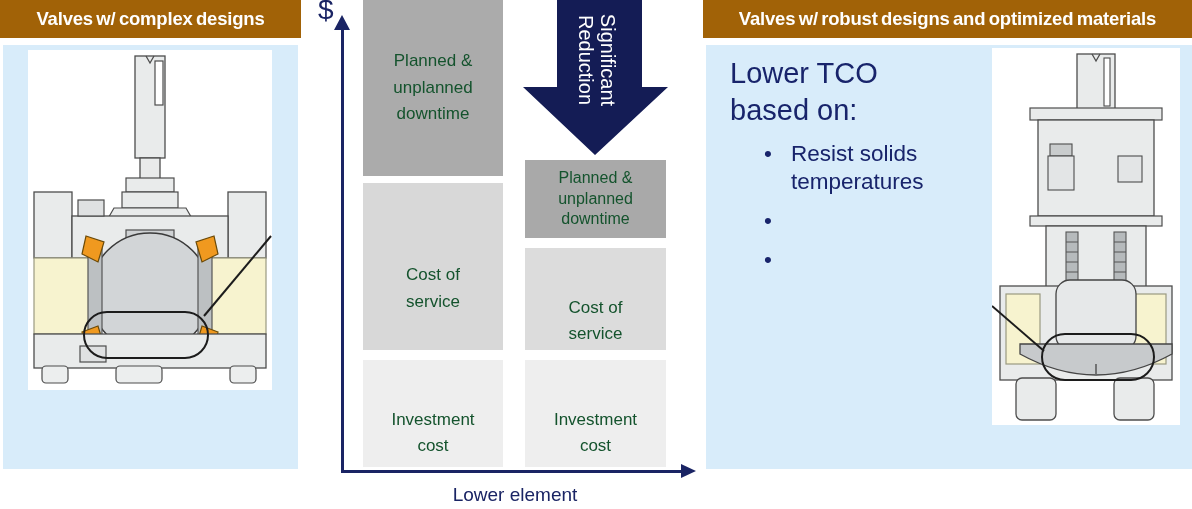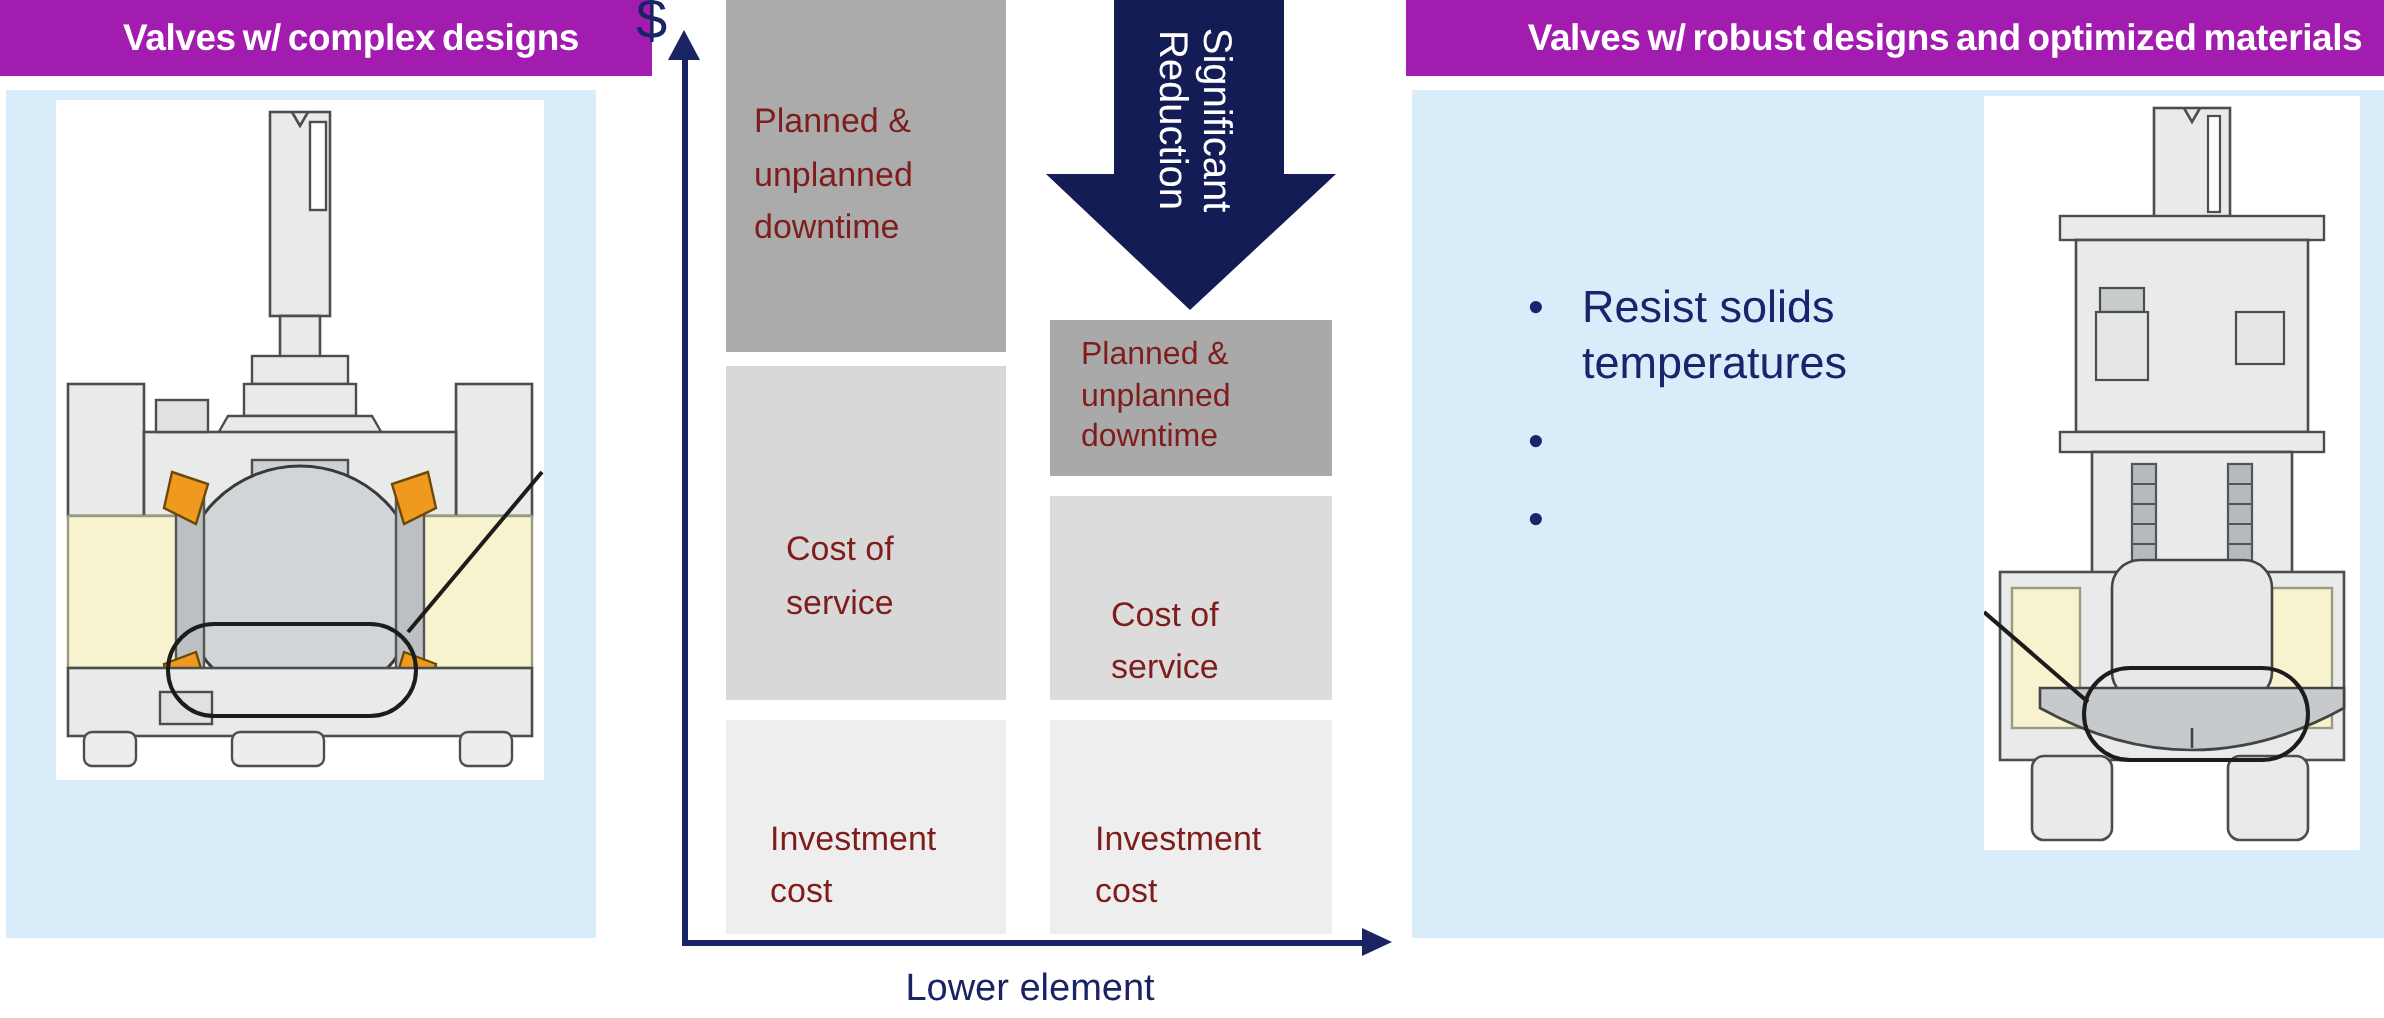--- a/index.html
+++ b/index.html
@@ -1,22 +1,22 @@
 <!DOCTYPE html>
 <html><head>
 <meta charset="utf-8">
 <style>
   html,body{margin:0;padding:0;background:#fff;}
   .slide{position:relative;width:1192px;height:509px;background:#ffffff;overflow:hidden;
          font-family:"Liberation Sans","DejaVu Sans",sans-serif;}
 
   
-  .hdr{position:absolute;top:0;height:38px;background:#a21caf;color:#ffffff;
+  .hdr{position:absolute;top:0;height:38px;background:#a16207;color:#ffffff;
        font-weight:bold;font-size:18.5px;display:flex;align-items:center;justify-content:center;
-       letter-spacing:-0.2px;word-spacing:-1.5px;padding-left:25px;}
+       letter-spacing:-0.2px;word-spacing:-1.5px;}
   .hdr-left{left:0;width:301px;}
   .hdr-right{left:703px;width:489px;}
 
   
   .panel{position:absolute;top:45px;height:424px;background:#d8ecfa;}
   .panel-left{left:3px;width:295px;}
   .panel-right{left:706px;width:486px;}
 
   
   .canvas{position:absolute;background:#ffffff;}
@@ -40,21 +40,21 @@
           border-bottom:15px solid #1a2464;}
   .xaxis{position:absolute;left:341px;top:470px;width:342px;height:3px;background:#1a2464;}
   .xarrow{position:absolute;left:681px;top:464px;width:0;height:0;
           border-top:7.5px solid transparent;border-bottom:7.5px solid transparent;
           border-left:15px solid #1a2464;}
   .xlabel{position:absolute;left:425px;top:484px;width:180px;text-align:center;
           color:#1a2464;font-size:19px;}
 
   
   .box{position:absolute;display:flex;align-items:center;justify-content:center;
-       text-align:left;color:#7f1d1d;font-size:17px;line-height:1.55;}
+       text-align:center;color:#14532d;font-size:17px;line-height:1.55;}
   .box span{display:inline-block;}
   .boxA1{left:363px;top:0;width:140px;height:176px;background:#ababab;}
   .boxA2{left:363px;top:183px;width:140px;height:167px;background:#d8d8d8;}
   .boxA3{left:363px;top:360px;width:140px;height:107px;background:#eeeeee;}
   .boxB1{left:525px;top:160px;width:141px;height:78px;background:#a9a9a9;font-size:16px;line-height:1.3;}
   .boxB2{left:525px;top:248px;width:141px;height:102px;background:#dcdcdc;}
   .boxB3{left:525px;top:360px;width:141px;height:107px;background:#eeeeee;}
   .w112{max-width:112px;} .w110{max-width:110px;} .w80{max-width:80px;margin-top:44px;} .w96{max-width:96px;margin-top:39px;}
 
   
@@ -111,20 +111,21 @@
         <rect x="88" y="316" width="46" height="17" rx="4" fill="#eceeee" stroke="#4d4d4d" stroke-width="1.2"></rect>
         <rect x="202" y="316" width="26" height="17" rx="4" fill="#eceeee" stroke="#4d4d4d" stroke-width="1.2"></rect>
 
         <rect x="56" y="262" width="124" height="46" rx="23" fill="none" stroke="#1c1c1c" stroke-width="2"></rect>
         <line x1="176" y1="266" x2="243" y2="186" stroke="#1c1c1c" stroke-width="2"></line>
       </svg>
     </div>
   </div>
 
   <div class="panel panel-right">
+    <div class="tco-title">Lower TCO based on:</div>
     <div class="bullets">
       <div class="bullet">
         <span class="dot">•</span>
         <span class="btxt">Resist solids temperatures</span>
       </div>
       <div class="bullet">
         <span class="dot">•</span>
       </div>
       <div class="bullet">
         <span class="dot">•</span>

